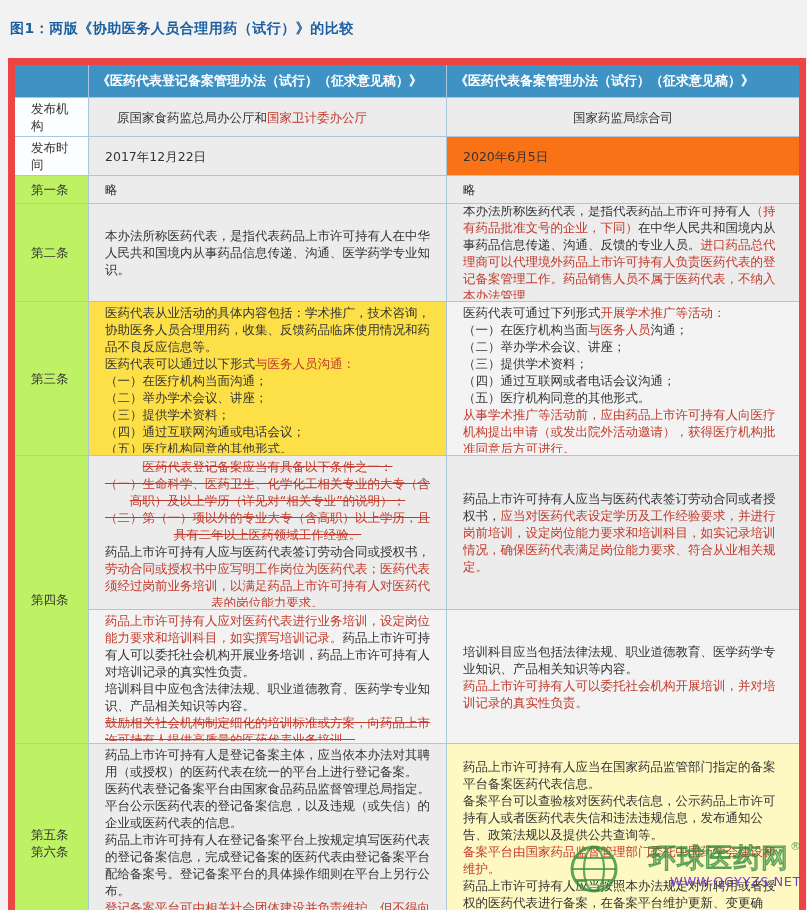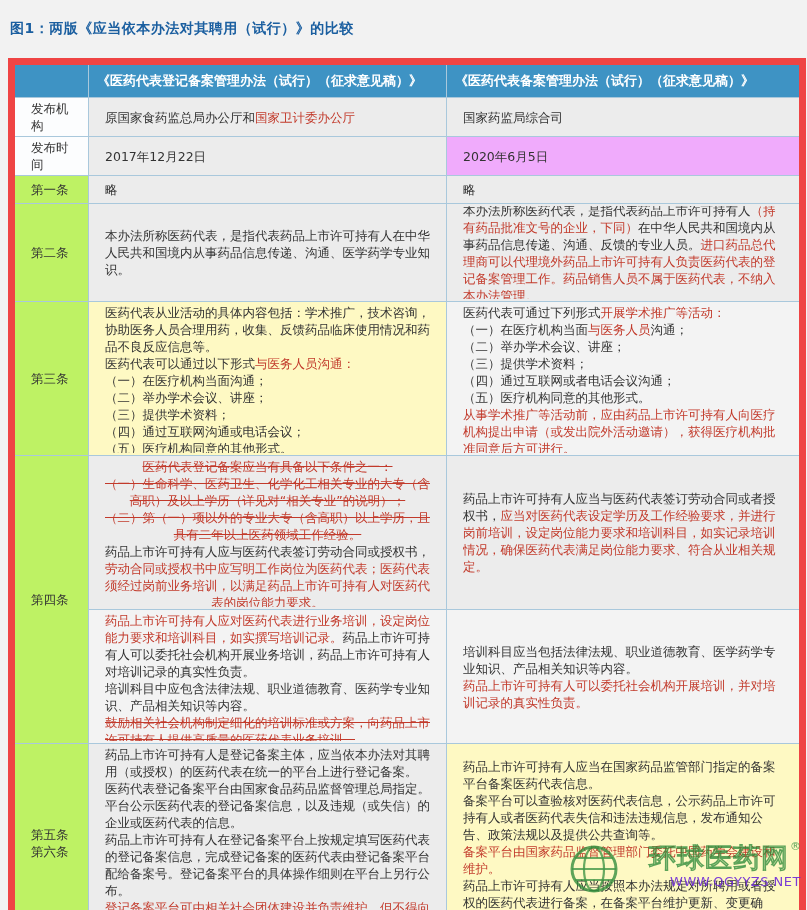--- a/index.html
+++ b/index.html
@@ -53,57 +53,57 @@
     color:rgba(62,146,74,0.28);
     margin-left:28px;
     -webkit-text-stroke:1.4px rgba(46,139,58,0.85);
   }
   .wm-reg { font-size:11px; color:rgba(46,139,58,0.85); margin-left:1px; }
   .wm-url { font-size:13px; color:#6d28d9; letter-spacing:0.5px; margin-top:-2px; align-self:flex-end; }
 </style>
 </head>
 <body>
 
-<div class="page-title">图1：两版《应当依本办法对其聘用（试行）》的比较</div>
+<div class="page-title">图1：两版《协助医务人员合理用药（试行）》的比较</div>
 
 <table class="cmp">
   <colgroup>
     <col style="width:77px">
     <col style="width:358px">
     <col style="width:356px">
   </colgroup>
   <thead>
     <tr style="height:36px;">
       <td class="hdr"></td>
       <td class="hdr">《医药代表登记备案管理办法（试行）（征求意见稿）》</td>
       <td class="hdr">《医药代表备案管理办法（试行）（征求意见稿）》</td>
     </tr>
   </thead>
   <tbody>
       <tr style="height: 26px;">
         <td class="label-cell label-white">发布机构</td>
         <td class="content-cell" style="background: rgb(236, 236, 236);">
-          <div class="cell-inner" style="height: 21px;">
+          <div class="cell-inner" style="height: 21px; margin-left: 12px;">
             <div class="txt"><span class="seg-normal">原国家食药监总局办公厅和</span><span class="seg-red">国家卫计委办公厅</span></div>
           </div>
         </td>
         <td class="content-cell" style="background: rgb(236, 236, 236);">
-          <div class="cell-inner" style="height: 21px;">
+          <div class="cell-inner" style="height: 21px; align-items: center;">
             <div class="txt"><span class="seg-normal">国家药监局综合司</span></div>
           </div>
         </td>
       </tr>
       <tr style="height: 24px;">
         <td class="label-cell label-white">发布时间</td>
         <td class="content-cell" style="background: rgb(236, 236, 236);">
           <div class="cell-inner" style="height: 19px;">
             <div class="txt"><span class="seg-normal">2017年12月22日</span></div>
           </div>
         </td>
-        <td class="content-cell" style="background: #f0abfc;">
+        <td class="content-cell" style="background: #f97316;">
           <div class="cell-inner" style="height: 19px;">
             <div class="txt"><span class="seg-normal">2020年6月5日</span></div>
           </div>
         </td>
       </tr>
       <tr style="height: 28px;">
         <td class="label-cell">第一条</td>
         <td class="content-cell" style="background: rgb(236, 236, 236);">
           <div class="cell-inner" style="height: 23px;">
             <div class="txt"><span class="seg-normal">略</span></div>
@@ -123,21 +123,21 @@
           </div>
         </td>
         <td class="content-cell" style="background: rgb(236, 236, 236);">
           <div class="cell-inner" style="height: 93px; justify-content: center;">
             <div class="txt"><span class="seg-normal">本办法所称医药代表，是指代表药品上市许可持有人</span><span class="seg-red">（持有药品批准文号的企业，下同）</span><span class="seg-normal">在中华人民共和国境内从事药品信息传递、沟通、反馈的专业人员。</span><span class="seg-red">进口药品总代理商可以代理境外药品上市许可持有人负责医药代表的登记备案管理工作。药品销售人员不属于医药代表，不纳入本办法管理。</span></div>
           </div>
         </td>
       </tr>
       <tr style="height: 154px;">
         <td class="label-cell">第三条</td>
-        <td class="content-cell" style="background: #fef9c3;">
+        <td class="content-cell" style="background: #fde047;">
           <div class="cell-inner" style="height: 149px;">
             <div class="txt"><span class="seg-normal">医药代表从业活动的具体内容包括：学术推广，技术咨询，协助医务人员合理用药，收集、反馈药品临床使用情况和药品不良反应信息等。</span><br><span class="seg-normal">医药代表可以通过以下形式</span><span class="seg-red">与医务人员沟通：</span><br><span class="seg-normal">（一）在医疗机构当面沟通；</span><br><span class="seg-normal">（二）举办学术会议、讲座；</span><br><span class="seg-normal">（三）提供学术资料；</span><br><span class="seg-normal">（四）通过互联网沟通或电话会议；</span><br><span class="seg-normal">（五）医疗机构同意的其他形式。</span></div>
           </div>
         </td>
         <td class="content-cell" style="background: rgb(243, 243, 243);">
           <div class="cell-inner" style="height: 149px;">
             <div class="txt"><span class="seg-normal">医药代表可通过下列形式</span><span class="seg-red">开展学术推广等活动：</span><br><span class="seg-normal">（一）在医疗机构当面</span><span class="seg-red">与医务人员</span><span class="seg-normal">沟通；</span><br><span class="seg-normal">（二）举办学术会议、讲座；</span><br><span class="seg-normal">（三）提供学术资料；</span><br><span class="seg-normal">（四）通过互联网或者电话会议沟通；</span><br><span class="seg-normal">（五）医疗机构同意的其他形式。</span><br><span class="seg-red">从事学术推广等活动前，应由药品上市许可持有人向医疗机构提出申请（或发出院外活动邀请），获得医疗机构批准同意后方可进行。</span></div>
           </div>
         </td>
       </tr>

